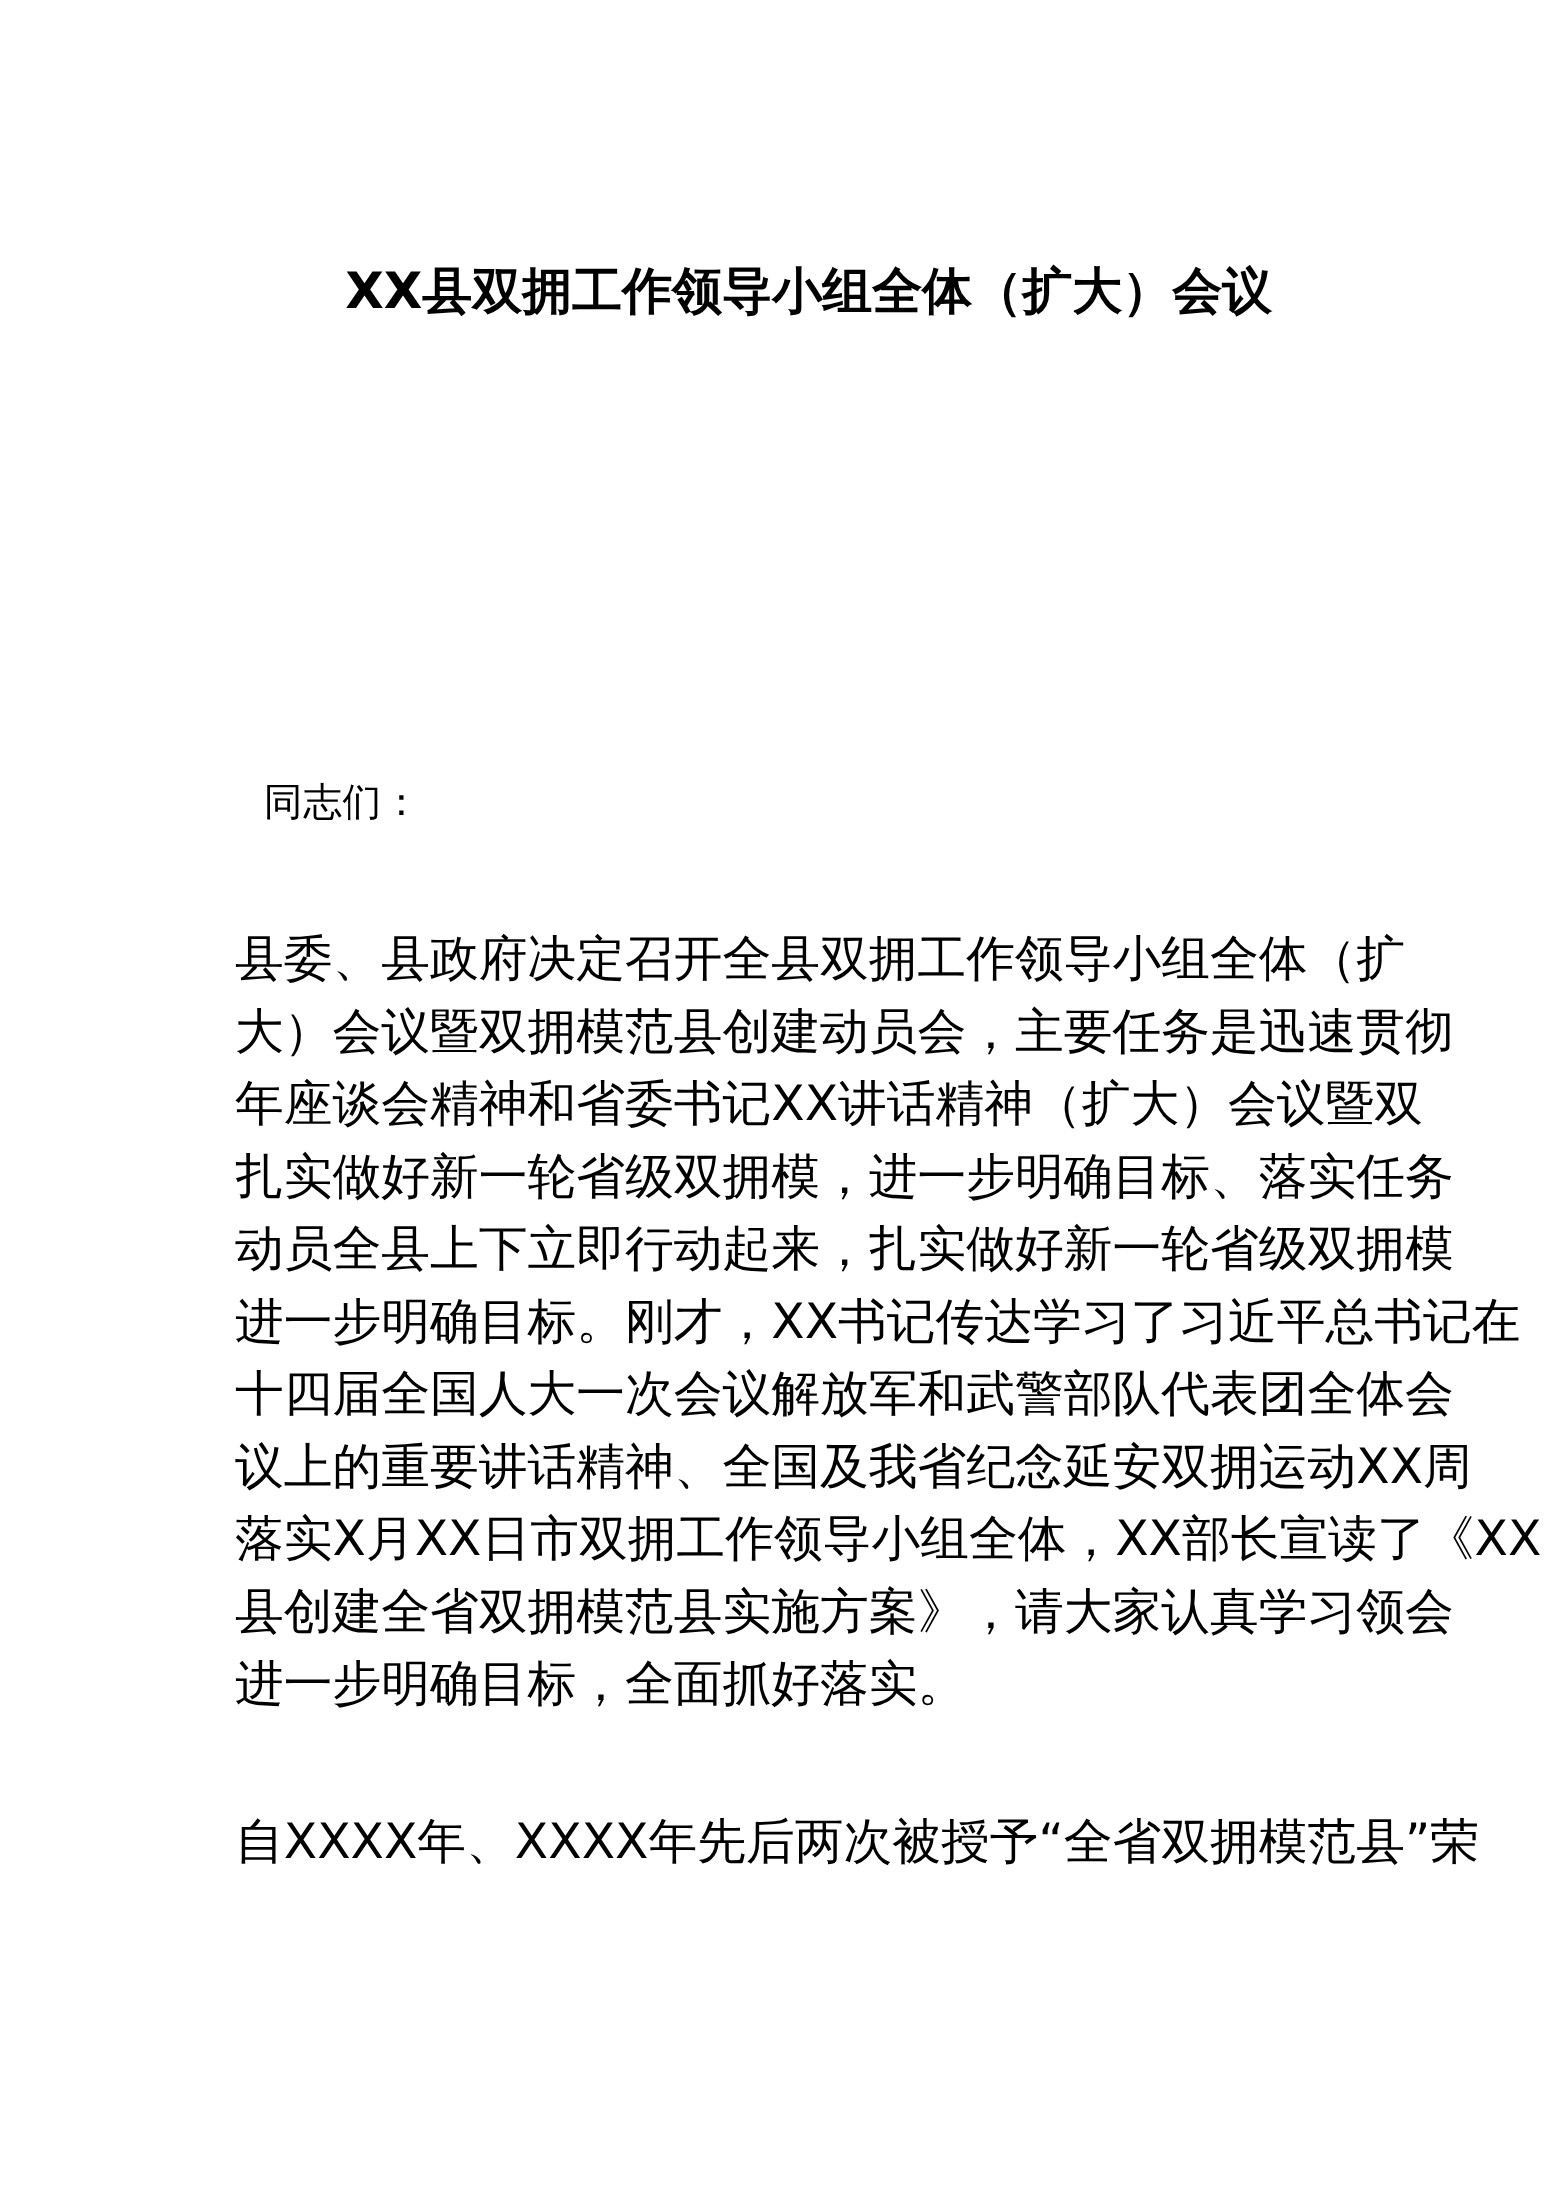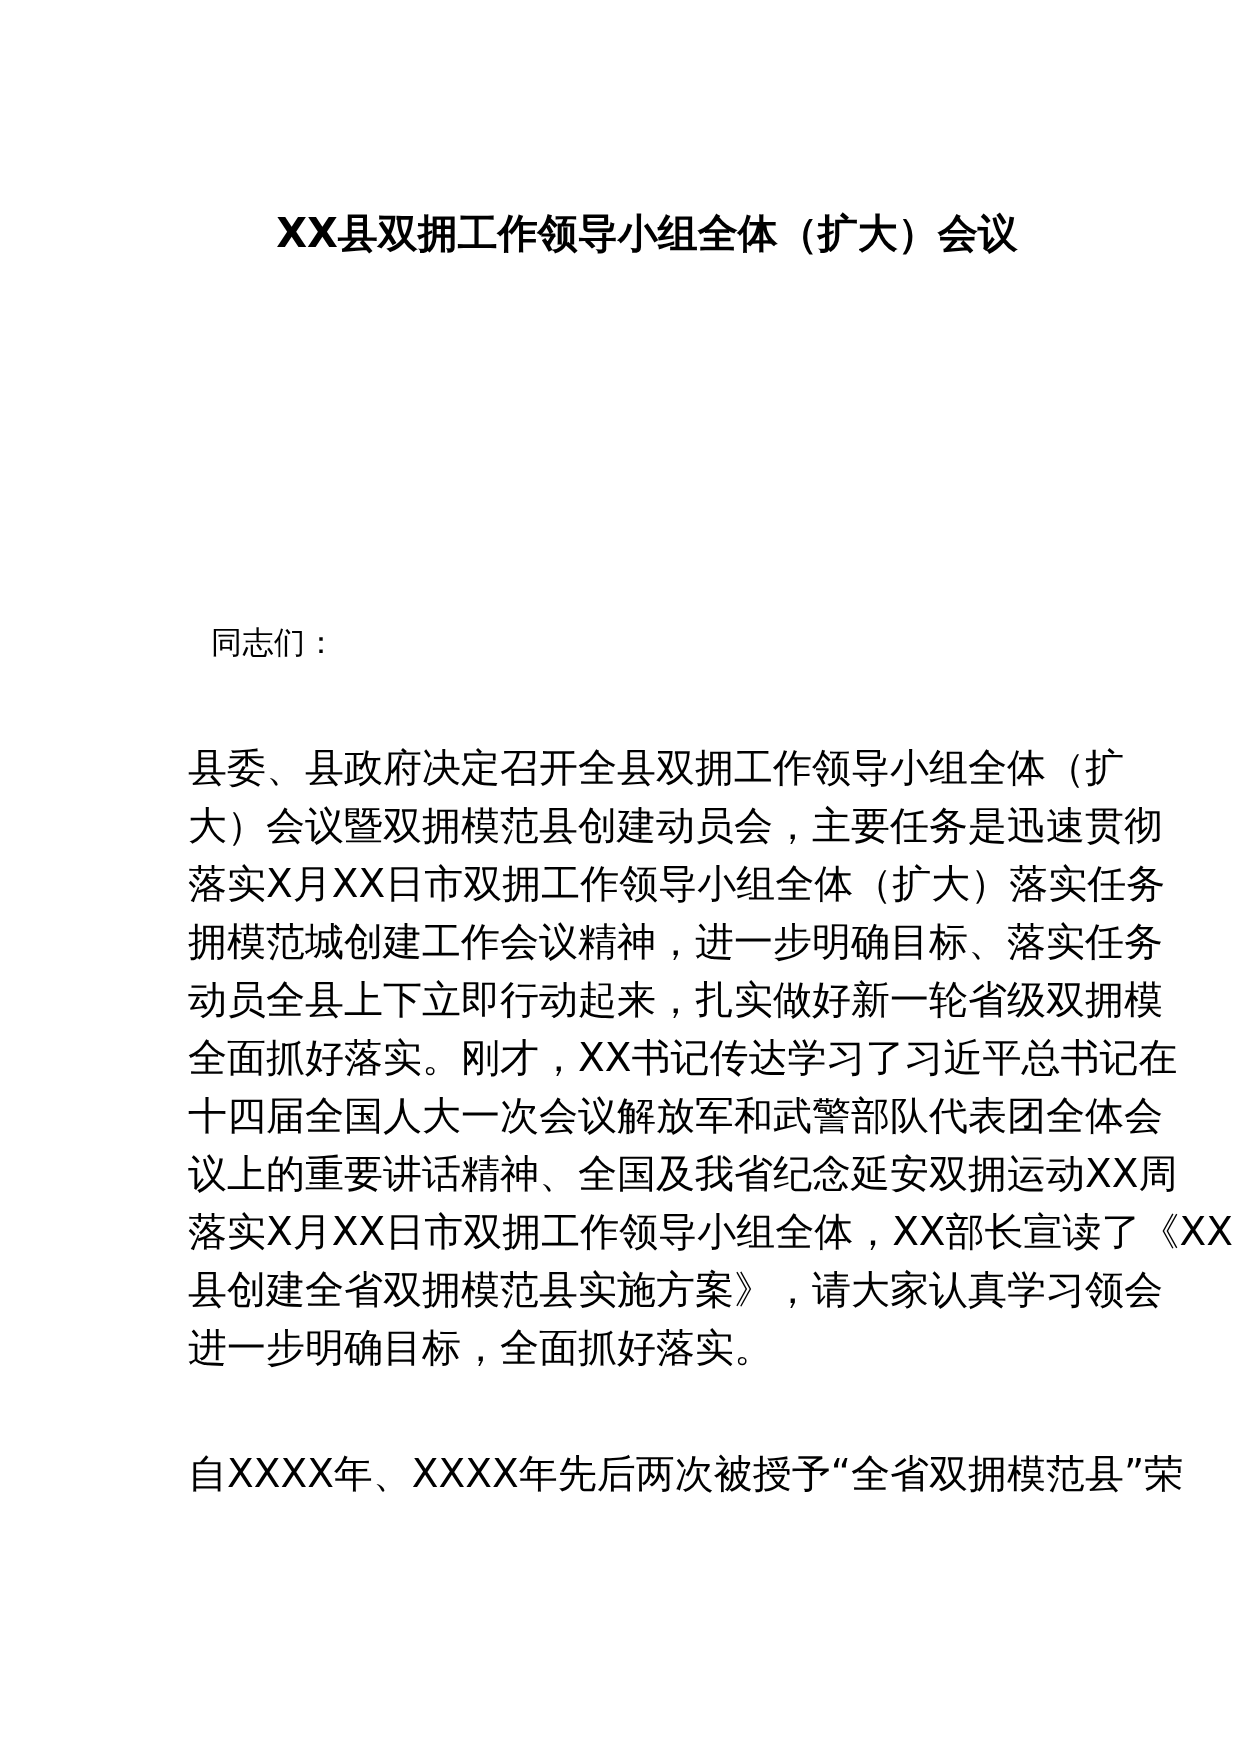--- a/index.html
+++ b/index.html
@@ -65,24 +65,24 @@
 
 <div class="page">
 
   <div class="title-line l1">XX县双拥工作领导小组全体（扩大）会议</div>
 
   <div class="body-text salutation">同志们：</div>
 
   <div>
     <div class="para-line" style="top:746px">县委、县政府决定召开全县双拥工作领导小组全体（扩</div>
     <div class="para-line" style="top:804px">大）会议暨双拥模范县创建动员会，主要任务是迅速贯彻</div>
-    <div class="para-line" style="top:862px">落实X月XX日市双拥工作领导小组全体（扩大）落实任务</div>
-    <div class="para-line" style="top:920px">拥模范城创建工作会议精神，进一步明确目标、落实任务</div>
+    <div class="para-line" style="top:862px">年座谈会精神和省委书记XX讲话精神（扩大）会议暨双</div>
+    <div class="para-line" style="top:920px">扎实做好新一轮省级双拥模，进一步明确目标、落实任务</div>
     <div class="para-line" style="top:978px">动员全县上下立即行动起来，扎实做好新一轮省级双拥模</div>
-    <div class="para-line" style="top:1036px">全面抓好落实。刚才，XX书记传达学习了习近平总书记在</div>
+    <div class="para-line" style="top:1036px">进一步明确目标。刚才，XX书记传达学习了习近平总书记在</div>
     <div class="para-line" style="top:1094px">十四届全国人大一次会议解放军和武警部队代表团全体会</div>
     <div class="para-line" style="top:1152px">议上的重要讲话精神、全国及我省纪念延安双拥运动XX周</div>
     <div class="para-line" style="top:1210px">落实X月XX日市双拥工作领导小组全体，XX部长宣读了《XX</div>
     <div class="para-line" style="top:1268px">县创建全省双拥模范县实施方案》，请大家认真学习领会</div>
     <div class="para-line last" style="top:1326px">进一步明确目标，全面抓好落实。</div>
   </div>
 
   <div>
     <div class="para-line" style="top:1452px">自XXXX年、XXXX年先后两次被授予“全省双拥模范县”荣</div>
   </div>

